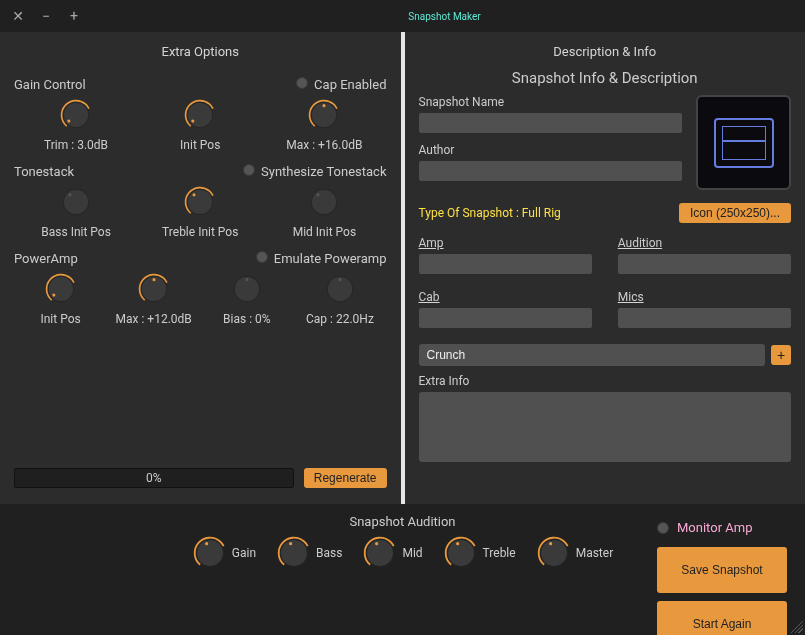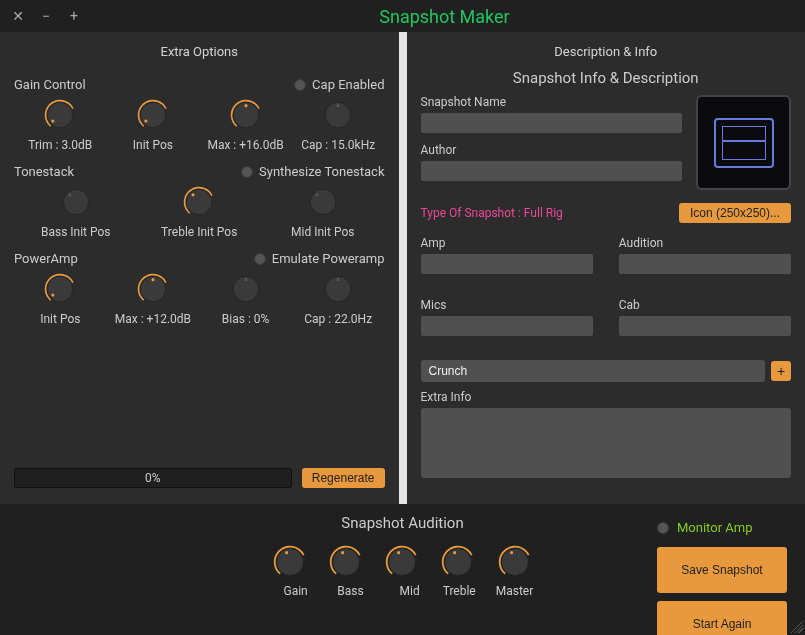--- a/index.html
+++ b/index.html
@@ -24,34 +24,34 @@
     width: 20px; height: 20px;
     display: flex; align-items: center; justify-content: center;
     color: #aaa;
     cursor: pointer;
     font-size: 14px;
     margin-right: 8px;
   }
   .title {
     flex: 1;
     text-align: center;
-    color: #22c55e;
-    font-size: 18px;
+    color: #5eead4;
+    font-size: 10px;
   }
   .main {
     display: flex;
     height: 472px;
     background: #2c2c2c;
   }
   .col {
     flex: 1;
     padding: 8px 14px;
     position: relative;
   }
-  .col-left { border-right: 8px solid #e5e5e5; }
+  .col-left { border-right: 4px solid #e5e5e5; }
   .section-title {
     text-align: center;
     padding: 4px 0 10px;
     color: #d4d4d4;
     font-size: 13px;
   }
   .subheader {
     text-align: center;
     color: #ccc;
     font-size: 15px;
@@ -59,21 +59,21 @@
   }
   .group-row {
     display: flex;
     justify-content: space-between;
     align-items: center;
     margin: 8px 0 4px;
   }
   .group-label { color: #ccc; font-size: 13px; }
   .toggle {
     display: flex;
-    align-items: center;
+    align-items: flex-start;
     gap: 6px;
     cursor: pointer;
     color: #ccc;
     font-size: 13px;
   }
   .radio-dot {
     width: 12px; height: 12px;
     border-radius: 50%;
     background: #555;
     border: 1px solid #3a3a3a;
@@ -187,27 +187,28 @@
     border:1px solid #667de0;
   }
   .icon-inner::after {
     content:"";
     position:absolute;
     bottom:6px; left:6px; right:6px; height:18px;
     border:1px solid #667de0;
   }
   .snapshot-type {
     font-size: 12px;
-    color: #ec4899;
+    color: #fde047;
     margin: 8px 0;
   }
   .two-col-fields {
     display: flex;
     gap: 26px;
-    margin-bottom: 24px;
+    margin-bottom: 16px;
+    text-decoration: underline;
   }
   .field-half { flex: 1; }
   .tag-row {
     display: flex;
     gap: 6px;
     align-items: center;
     margin-bottom: 8px;
   }
   .tag-input {
     flex: 1;
@@ -243,48 +244,47 @@
   .footer {
     background: #202020;
     padding: 10px 14px 18px;
     height: 131px;
     display: flex;
     flex-direction: column;
     align-items: center;
     position: relative;
   }
   .footer-title {
-    font-size: 15px;
+    font-size: 13px;
     color: #ccc;
-    margin-bottom: 12px;
+    margin-bottom: 6px;
   }
   .footer-knobs {
     display: flex;
     gap: 20px;
   }
   .footer-knob-wrap {
     display: flex;
-    flex-direction: column;
-    align-items: flex-end;
+    align-items: center;
     gap: 4px;
   }
   .footer-knob-wrap .knob { width:36px; height:36px; }
   .footer-right {
     position: absolute;
     right: 18px; top: 16px;
     display: flex;
     flex-direction: column;
     gap: 8px;
     align-items: flex-start;
   }
   .monitor-toggle {
     display: flex;
     align-items: center;
     gap: 8px;
-    color: #84cc16;
+    color: #f9a8d4;
     font-size: 13px;
     cursor: pointer;
     margin-bottom: 4px;
   }
   .resize-grip {
     position:absolute;
     right:2px; bottom:2px;
     width:16px; height:16px;
     background:
       linear-gradient(135deg, transparent 60%, #555 60%, #555 65%, transparent 65%,
@@ -344,30 +344,20 @@
         <div class="knob-wrap">
           <div class="knob">
             <svg viewBox="0 0 40 40">
     <circle cx="20" cy="20" r="15" fill="#3a3a3a" stroke="#222" stroke-width="1"></circle>
     <circle cx="20" cy="20" r="17" fill="none" stroke="#e8993e" stroke-width="2" stroke-dasharray="60 47" transform="rotate(130 20 20)"></circle>
     <circle cx="20" cy="9" r="1.8" fill="#e8993e" transform="rotate(0 20 20)"></circle>
   </svg>
           </div>
           <div class="knob-label">Max : +16.0dB</div>
         </div>
-        <div class="knob-wrap">
-          <div class="knob">
-            <svg viewBox="0 0 40 40">
-    <circle cx="20" cy="20" r="15" fill="#3a3a3a" stroke="#222" stroke-width="1"></circle>
-
-    <circle cx="20" cy="9" r="1.8" fill="#555" transform="rotate(0 20 20)"></circle>
-  </svg>
-          </div>
-          <div class="knob-label">Cap : 15.0kHz</div>
-        </div>
       </div>
 
     <div class="group-row">
       <span class="group-label">Tonestack</span>
       <span class="toggle">
         <span class="radio-dot"></span>
         <span>Synthesize Tonestack</span>
       </span>
     </div>
     <div class="knob-row" id="tone-knobs">
@@ -489,25 +479,25 @@
         <input class="text-input" value="" style="">
       </div>
       <div class="field-half">
         <label class="form-label">Audition</label>
         <input class="text-input" value="" style="">
       </div>
     </div>
 
     <div class="two-col-fields">
       <div class="field-half">
+        <label class="form-label">Cab</label>
+        <input class="text-input" value="" style="">
+      </div>
+      <div class="field-half">
         <label class="form-label">Mics</label>
-        <input class="text-input" value="" style="">
-      </div>
-      <div class="field-half">
-        <label class="form-label">Cab</label>
         <input class="text-input" value="" style="">
       </div>
     </div>
 
     <div class="tag-row">
       <input class="tag-input" value="Crunch" style="">
       <button class="plus-btn">+</button>
     </div>
 
     <label class="form-label">Extra Info</label>

